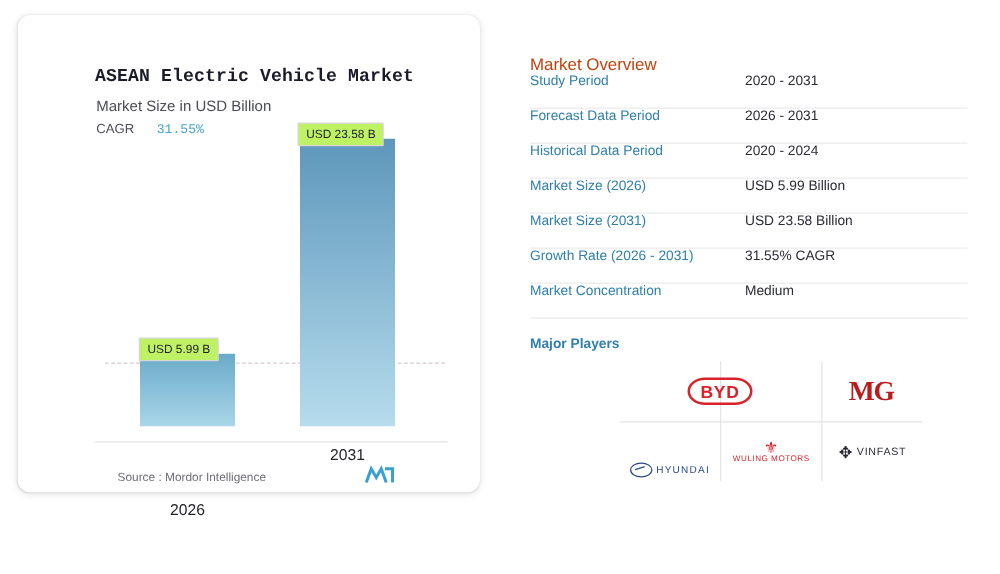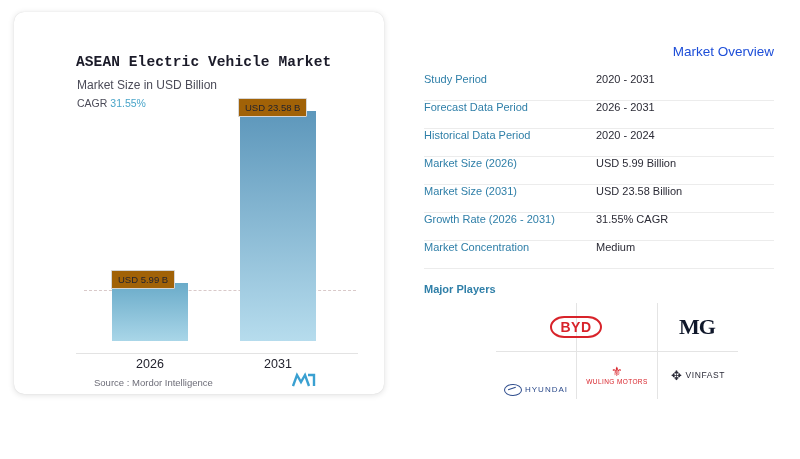--- a/index.html
+++ b/index.html
@@ -51,21 +51,22 @@
   }
   .cagr-row {
     position: absolute;
     left: 63px;
     top: 85px;
     font-size: 10.5px;
     color: #4b4b58;
   }
   .cagr-value {
     color: #4aa5c9;
-    margin-left: 3px;
+    margin-left: 18px;
+    font-family: Liberation Mono, monospace;
   }
   .plot {
     position: absolute;
     left: 62px;
     top: 95px;
     width: 280px;
     height: 240px;
   }
   .dashed-line {
     position: absolute;
@@ -85,21 +86,21 @@
     background: linear-gradient(to bottom, #6aabc9, #a9d6e8);
   }
   .bar-2031 {
     left: 164px;
     width: 76px;
     height: 230px;
     background: linear-gradient(to bottom, #5d97bb, #b6dced);
   }
   .bar-label {
     position: absolute;
-    background: #a16207;
+    background: #bef264;
     border: 1px solid #d6d6d6;
     font-size: 9.5px;
     color: #23232e;
     padding: 3px 6px 3px 6px;
     white-space: nowrap;
     border-radius: 1px;
   }
   .label-2026 {
     left: 35px;
     top: 163px;
@@ -116,21 +117,21 @@
     border-top: 1px solid #e3e3e3;
   }
   .xtick {
     position: absolute;
     top: 250px;
     font-size: 12.5px;
     color: #23232e;
     width: 80px;
     text-align: center;
   }
-  .xtick-2026 { left: 34px; }
+  .xtick-2026 { left: 34px; margin-top: 44px; }
   .xtick-2031 { left: 162px; }
   .source {
     position: absolute;
     left: 80px;
     top: 365px;
     font-size: 9.5px;
     color: #6d6d78;
   }
   .logo-mark {
     position: absolute;
@@ -145,23 +146,21 @@
   }
   
   .overview {
     position: absolute;
     left: 424px;
     top: 44px;
     width: 350px;
   }
   .overview-title {
     font-size: 13.5px;
-    color: #1d4ed8;
-    margin-bottom: 14px;
-    text-align: right;
+    color: #c2410c;
   }
   .ov-row {
     display: flex;
     align-items: flex-start;
     height: 27px;
     border-bottom: 1px solid #ececec;
   }
   .ov-label {
     width: 172px;
     font-size: 11px;
@@ -202,21 +201,21 @@
   .byd {
     color: #d8232a;
     font-weight: bold;
     font-size: 14px;
     border: 2px solid #d8232a;
     border-radius: 18px/14px;
     padding: 1px 8px;
     letter-spacing: 0.5px;
   }
   .mg {
-    color: #0f172a;
+    color: #b91c1c;
     font-weight: bold;
     font-size: 22px;
     letter-spacing: -1px;
     font-family: "Liberation Serif", serif;
   }
   .hyundai {
     color: #2b4a8b;
     font-size: 8px;
     letter-spacing: 1px;
     display: flex;

